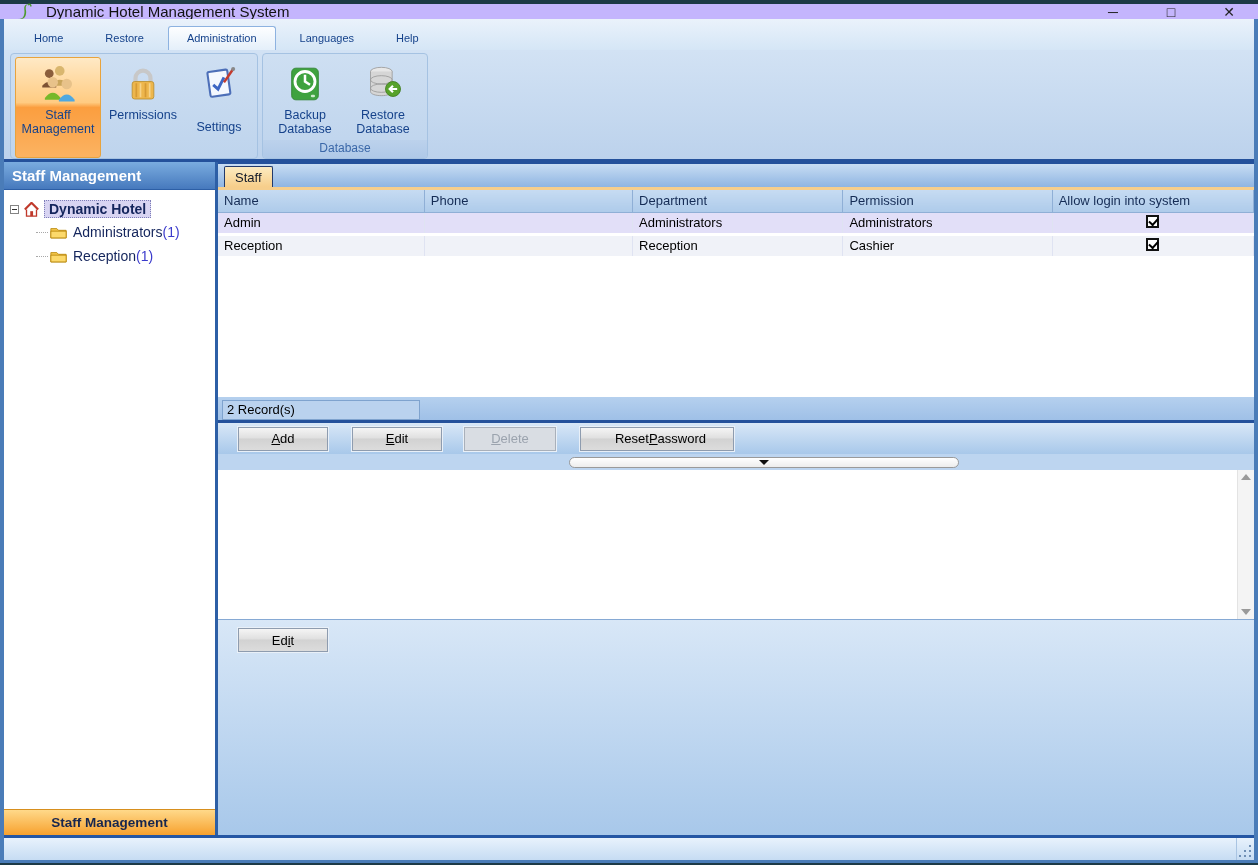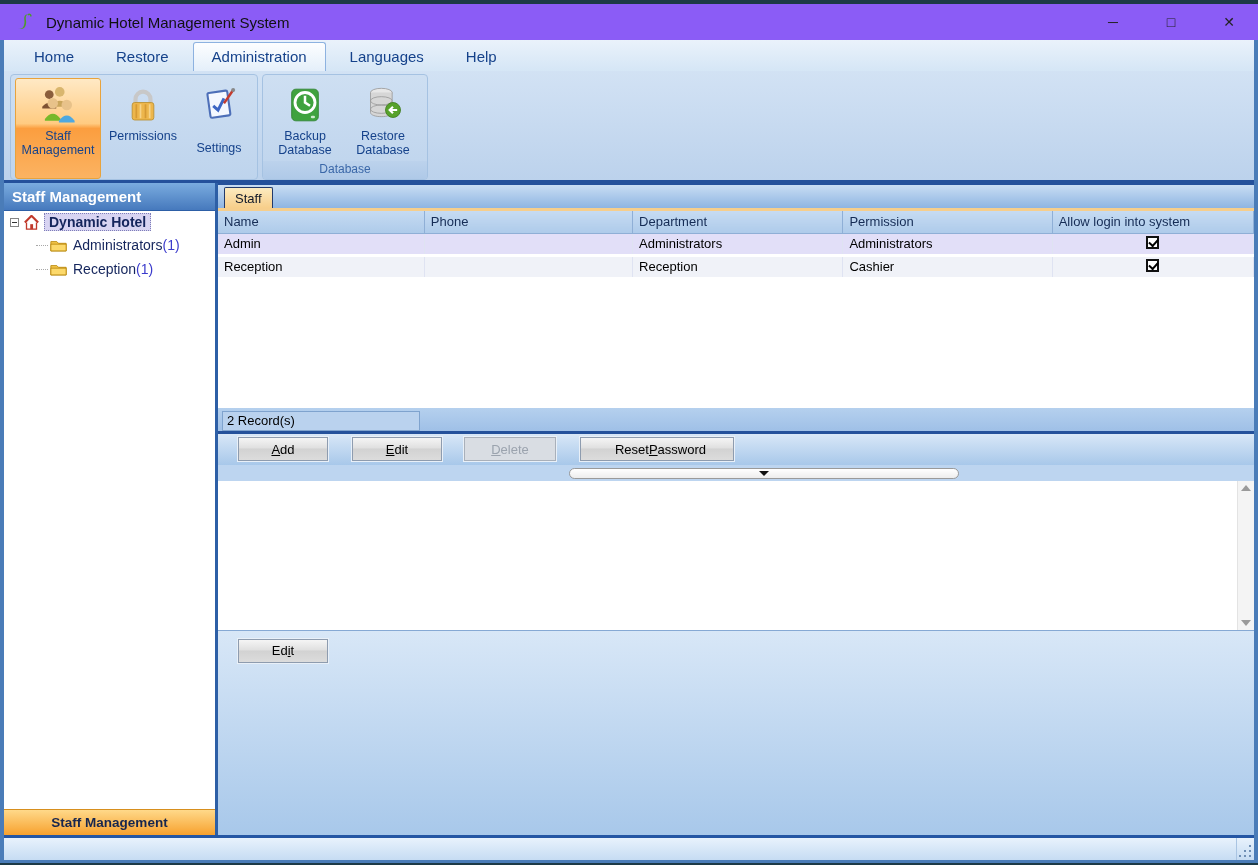--- a/index.html
+++ b/index.html
@@ -1,31 +1,31 @@
 <!DOCTYPE html>
 <html><head>
 <meta charset="utf-8">
 <style>
   * { margin:0; padding:0; box-sizing:border-box; font-family:"Liberation Sans", sans-serif; }
   body { width:1258px; height:865px; position:relative; background:#1D3A46; overflow:hidden; }
 
   .window { position:absolute; top:4px; left:0; right:0; bottom:2px; display:flex; flex-direction:column; }
-  .titlebar { height:36px; background:#8b5cf6; display:flex; align-items:center; padding-left:16px; }
+  .titlebar { height:15px; background:#c4b5fd; display:flex; align-items:center; padding-left:16px; }
   .app-icon { width:22px; height:20px; margin-right:8px; }
   .title-text { font-size:15px; color:#111; }
   .win-controls { margin-left:auto; display:flex; height:100%; }
   .win-btn { width:58px; height:100%; display:flex; align-items:center; justify-content:center;
              font-size:14px; color:#222; cursor:default; }
 
   .winbody { flex:1; display:flex; flex-direction:column; border-left:4px solid #4A7CB8;
              border-right:4px solid #4A7CB8; border-bottom:3px solid #4A7CB8; background:#7FA9DB; min-height:0; }
 
   
   .tabrow { height:31px; background:linear-gradient(#EAF2FB,#D5E6F6); display:flex; align-items:flex-end; padding-left:12px; }
-  .rtab { padding:5px 18px 6px 18px; font-size:15px; color:#15428B; margin-right:6px;margin-top:34px; }
+  .rtab { padding:5px 18px 6px 18px; font-size:11px; color:#15428B; margin-right:6px;margin-top:34px; }
   .rtab.active { background:linear-gradient(#FDFEFF,#E4EFFA); border:1px solid #8DB2E0; border-bottom:none;
                  border-radius:3px 3px 0 0; font-weight:400; }
 
   
   .ribbon { height:112px; background:linear-gradient(#D2E2F4,#BCD2EC); border-bottom:3px solid #24519B;
             display:flex; padding:3px 0 0 2px; }
   .rgroup { border:1px solid #A5C2E2; border-radius:4px; margin-left:4px; display:flex; flex-direction:column;
             background:linear-gradient(#CEDFF2,#BED4ED); overflow:hidden; }
   .rgroup-buttons { flex:1; display:flex; align-items:stretch; padding:3px 4px 0 4px; }
   .rgroup-label { height:18px; text-align:center; font-size:12px; color:#3A67A8;
@@ -38,21 +38,21 @@
   .rlabel { text-align:center; font-size:12.5px; color:#15428B; line-height:14px; margin-top:2px; }
   .rbtn.w-perm { width:84px; } .rbtn.w-set { width:68px;gap:12px; } .rbtn.w-bak { width:76px; } .rbtn.w-res { width:80px; }
 
   
   .mainarea { flex:1; display:flex; min-height:0; }
 
   
   .sidebar { width:214px; background:#FFFFFF; border-right:3px solid #2D5FA6; display:flex; flex-direction:column; }
   .sb-header { height:28px; background:linear-gradient(#7AACDF,#4679BD); color:#FFF; font-weight:bold;
                font-size:15px; display:flex; align-items:center; padding-left:8px; border-bottom:1px solid #2D5FA6; }
-  .sb-tree { flex:1; padding:0 4px 0 6px; overflow:hidden; }
+  .sb-tree { flex:1; padding:8px 4px 0 6px; overflow:hidden; }
   .tree-row { display:flex; align-items:center; height:22px; font-size:14px; color:#14255C; }
   .expander { width:9px; height:9px; border:1px solid #848484; background:#FFF; position:relative; margin-right:4px; flex:none; }
   .expander::after { content:""; position:absolute; left:1px; right:1px; top:3px; height:1px; background:#333; }
   .tree-root-label { font-weight:bold; background:#D8D4F2; border:1px dotted #7E7EB8; padding:0 4px; margin-left:4px; }
   .tree-children { margin-left:26px; }
   .tree-children .tree-row { height:24px; }
   .connector { width:12px; border-bottom:1px dotted #A8A8A8; margin-right:2px; flex:none; }
   .tree-child-label { margin-left:6px; }
   .tree-count { color:#3B3BCC; }
   .sb-navbtn { height:26px; background:linear-gradient(#FFD98A,#F7A12E); border-top:1px solid #D78F1E;

